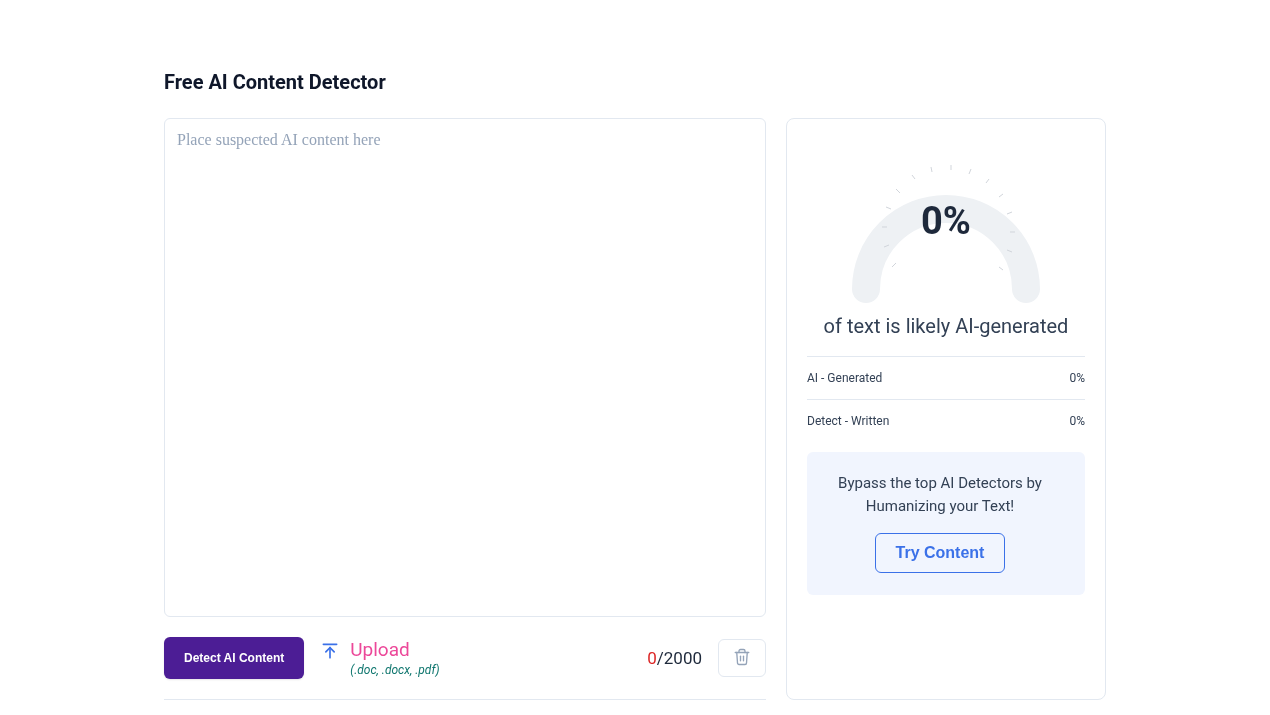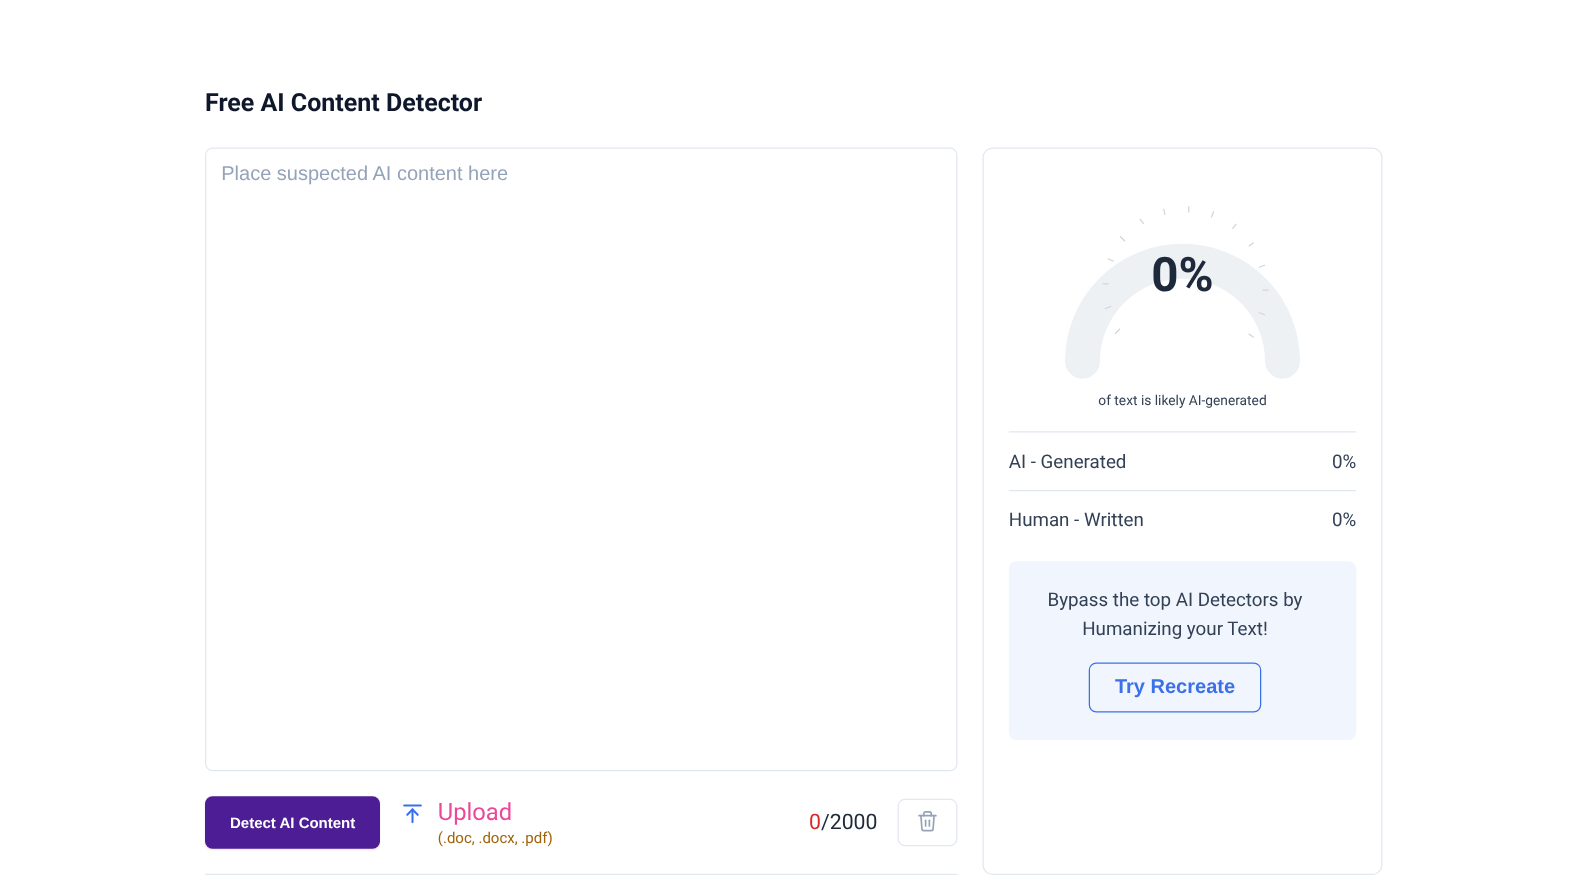--- a/index.html
+++ b/index.html
@@ -28,21 +28,21 @@
       display: flex;
       flex-direction: column;
     }
     .content-textarea {
       width: 100%;
       height: 499px;
       border: 1px solid #e2e8f0;
       border-radius: 6px;
       padding: 12px;
       font-size: 16px;
-      font-family: Liberation Sans, sans-serif;
+      font-family: Liberation Serif, serif;
       color: #1e293b;
       resize: none;
     }
     .content-textarea::placeholder {
       color: #94a3b8;
     }
     .toolbar {
       display: flex;
       align-items: center;
       margin-top: 20px;
@@ -77,23 +77,24 @@
       display: flex;
       flex-direction: column;
     }
     .upload-label {
       color: #ec4899;
       font-size: 19px;
       font-weight: 400;
       line-height: 1.2;
     }
     .upload-formats {
-      color: #a16207;
+      color: #0f766e;
       font-size: 12px;
       margin-top: 2px;
+      font-style: italic;
     }
     .spacer {
       flex: 1;
     }
     .char-counter {
       font-size: 17px;
       color: #1e293b;
       font-weight: 400;
     }
     .char-current {
@@ -142,32 +143,32 @@
     }
     .gauge-value {
       font-size: 38px;
       font-weight: 700;
       color: #1e293b;
       position: relative;
       z-index: 2;
       margin-top: -2px;
     }
     .gauge-caption {
-      font-size: 11px;
+      font-size: 20px;
       color: #334155;
       text-align: center;
       margin-bottom: 18px;
     }
     .stats-row {
       width: 100%;
       display: flex;
       justify-content: space-between;
       padding: 14px 0;
       border-top: 1px solid #e2e8f0;
-      font-size: 15px;
+      font-size: 12px;
       color: #334155;
     }
     .cta-box {
       width: 100%;
       background: #f1f5fe;
       border-radius: 6px;
       padding: 20px 16px 22px 4px;
       text-align: center;
       margin-top: 10px;
     }
@@ -260,23 +261,23 @@
       <div class="gauge-value">0%</div>
     </div>
 
     <div class="gauge-caption">of text is likely AI-generated</div>
 
     <div class="stats-row">
       <span>AI - Generated</span>
       <span>0%</span>
     </div>
     <div class="stats-row">
-      <span>Human - Written</span>
+      <span>Detect - Written</span>
       <span>0%</span>
     </div>
 
     <div class="cta-box">
       <div class="cta-text">Bypass the top AI Detectors by Humanizing your Text!</div>
-      <button class="cta-button">Try Recreate</button>
+      <button class="cta-button">Try Content</button>
     </div>
   </div>
 
 </div>
 
 </body></html>

